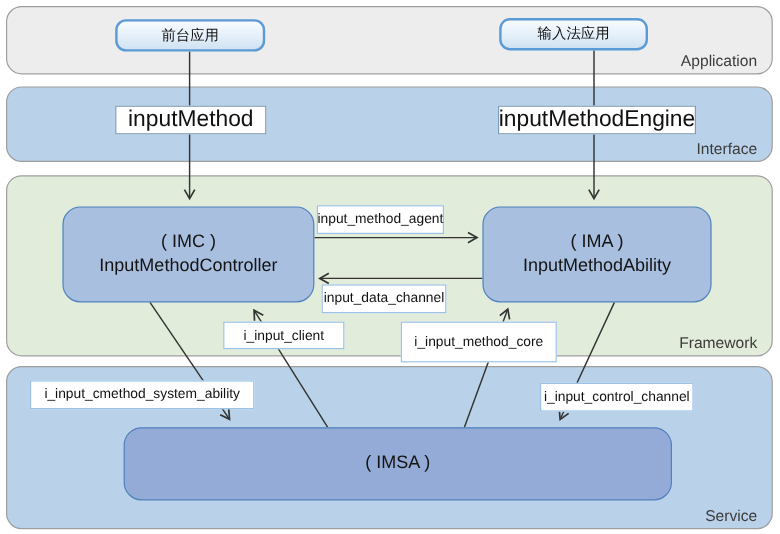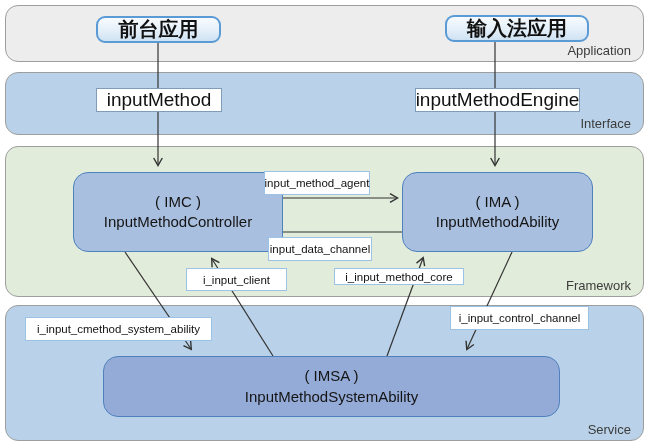--- a/index.html
+++ b/index.html
@@ -21,21 +21,21 @@
     position:absolute;right:12px;bottom:3px;font-size:13px;color:#3c3c3c;
   }
   .svg-overlay{position:absolute;left:0;top:0;z-index:5;pointer-events:none;}
   .node{
     position:absolute;display:flex;align-items:center;justify-content:center;
     box-sizing:border-box;text-align:center;z-index:10;
   }
   .pill-btn{
     border:2px solid var(--button-border,#5b9bd5);border-radius:9px;
     background:linear-gradient(to bottom,#f7fbfe 0%,#e4eff9 55%,#cfe2f3 100%);
-    font-size:20px;color:#111;font-weight:bold;
+    font-size:12px;color:#111;
   }
   .api-box{
     background:#fff;border:1px solid var(--api-box-border,#7f9db9);
     font-size:19px;color:#111;
   }
   .big-node{
     background:var(--node-fill,#a9bfdf);
     border:1.5px solid var(--node-border,#4f81bd);
     border-radius:15px;flex-direction:column;
     font-size:15px;color:#141414;line-height:1.35;
@@ -78,57 +78,56 @@
       <path d="M125,252 L191,349" marker-end="url(#arrow)"></path>
       <path d="M273,356 L212,259" marker-end="url(#arrow)"></path>
       <path d="M387,356 L423,258" marker-end="url(#arrow)"></path>
       <path d="M512,252 L467,349" marker-end="url(#arrow)"></path>
     </g>
   </svg>
 
   <div class="node pill-btn" style="left:96px;top:16px;width:125px;height:27px;">
     <span>前台应用</span>
   </div>
-  <div class="node pill-btn" style="left:445px;top:15px;width:144px;height:27px;">
+  <div class="node pill-btn" style="left:416px;top:15px;width:124px;height:27px;">
     <span>输入法应用</span>
   </div>
 
   <div class="node api-box" style="left:96px;top:88px;width:126px;height:24px;">
     <span>inputMethod</span>
   </div>
   <div class="node api-box" style="left:415px;top:88px;width:165px;height:24px;">
     <span>inputMethodEngine</span>
   </div>
 
-  <div class="node big-node" style="left:52px;top:172px;width:210px;height:80px;margin-left:21px;">
+  <div class="node big-node" style="left:52px;top:172px;width:210px;height:80px;">
     <div>( IMC )</div>
     <div>InputMethodController</div>
   </div>
   <div class="node big-node" style="left:402px;top:172px;width:191px;height:80px;">
     <div>( IMA )</div>
     <div>InputMethodAbility</div>
   </div>
 
   <div class="node big-node imsa-node" style="left:103px;top:356px;width:457px;height:61px;">
     <div>( IMSA )</div>
-    <div>InputMethodSystemAbility</div>
   </div>
 
   <div class="node edge-label" style="left:264px;top:171px;width:106px;height:24px;">
     <span>input_method_agent</span>
   </div>
   <div class="node edge-label" style="left:268px;top:237px;width:104px;height:24px;text-align:center;">
     <span>input_data_channel</span>
   </div>
   <div class="node edge-label" style="left:186px;top:268px;width:101px;height:23px;justify-content:center;">
     <span>i_input_client</span>
   </div>
-  <div class="node edge-label" style="left:334px;top:268px;width:130px;height:17px;">
+  <div class="node edge-label" style="left:334px;top:268px;width:130px;height:34px;">
     <span>i_input_method_core</span>
   </div>
   <div class="node edge-label" style="left:25px;top:317px;width:187px;height:24px;">
     <span>i_input_cmethod_system_ability</span>
   </div>
-  <div class="node edge-label" style="left:450px;top:306px;width:139px;height:24px;">
+  <div class="node edge-label" style="left:450px;top:319px;width:128px;height:24px;">
     <span>i_input_control_channel</span>
   </div>
 
 </div>
 
 </body></html>

